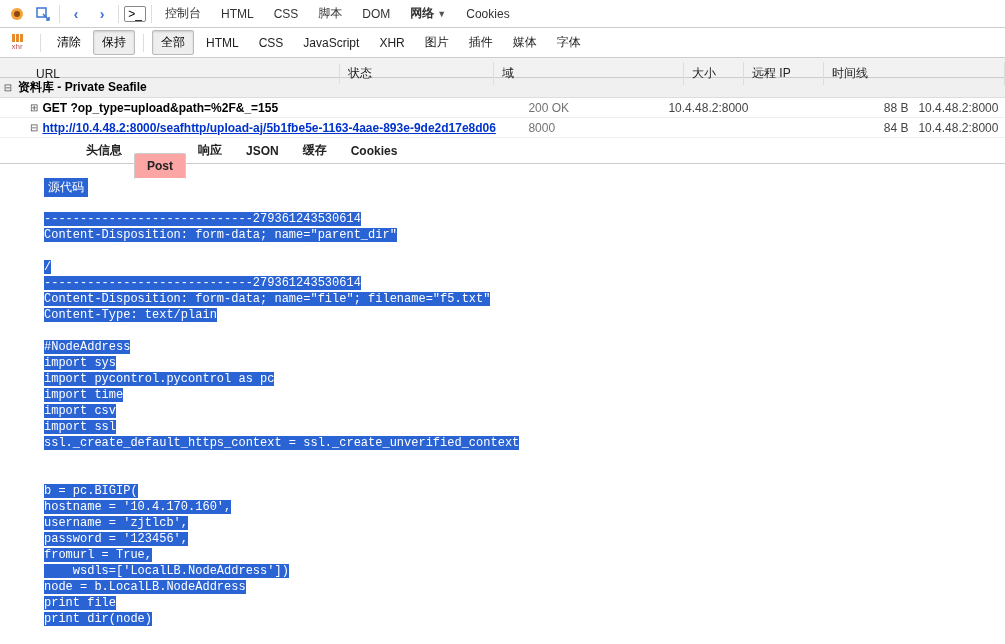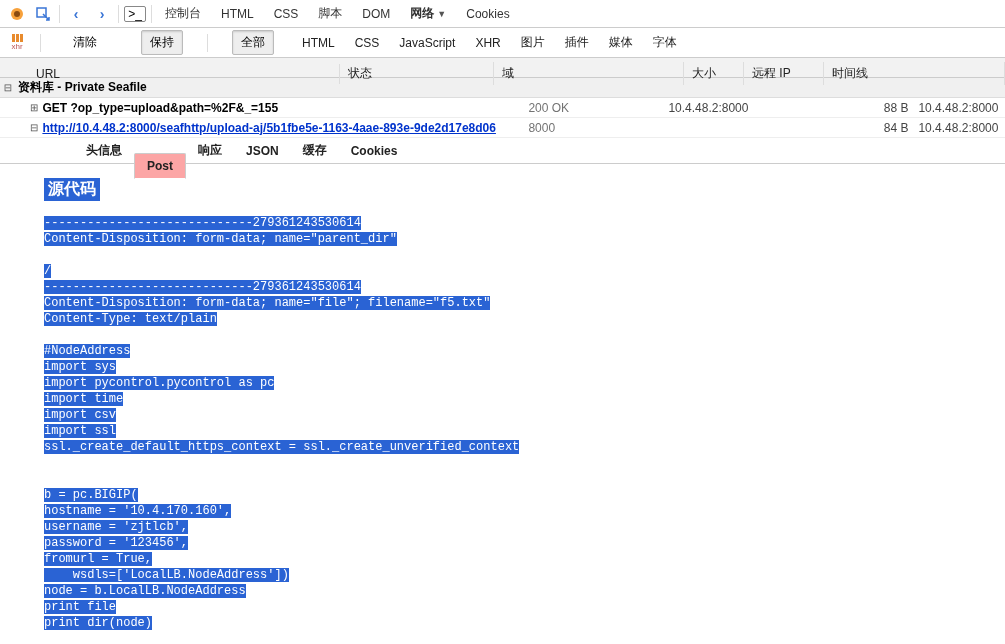--- a/index.html
+++ b/index.html
@@ -13,21 +13,21 @@
   .toolbar .tab.active { font-weight: bold; }
   .toolbar .tab .dropdown-caret { font-size: 9px; margin-left: 3px; color: #555; }
   
   
   .toolbar2 { display: flex; align-items: center; height: 30px; border-bottom: 1px solid #ccc; padding: 0 4px; background: #fff; }
   .toolbar2 .xhr-icon { display:flex; flex-direction:column; align-items:center; justify-content:center; width:26px; height:26px; margin-right:4px; }
   .toolbar2 .xhr-icon .bars { display:flex; gap:1px; }
   .toolbar2 .xhr-icon .bars span { width:3px; height:8px; background:#e88b2d; }
   .toolbar2 .xhr-icon .lbl { font-size:8px; color:#b55; }
   .toolbar2 .sep { width: 1px; height: 18px; background: #ddd; margin: 0 6px; }
-  .toolbar2 .btn { padding: 3px 8px; border: 1px solid #bbb; border-radius: 2px; margin: 0 18px; cursor: pointer; background: #f7f7f7; }
+  .toolbar2 .btn { padding: 3px 8px; border: 1px solid #bbb; border-radius: 2px; margin: 0 2px; cursor: pointer; background: #f7f7f7; }
   .toolbar2 .btn.flat { border: none; background: transparent; }
   .toolbar2 .btn.active { background: #eee; box-shadow: inset 0 1px 2px rgba(0,0,0,0.15); }
   .toolbar2 .filter-tab { padding: 4px 10px; cursor: pointer; color: #222; }
   
   
   .colhdr { display: flex; align-items: center; height: 20px; background: #f2f2f2; border-bottom: 1px solid #ccc; }
   .colhdr .cell { padding: 3px 8px; border-right: 1px solid #ddd; font-weight: normal; color: #222; margin-top: 12px; }
   
   
   .repo-row { display: flex; align-items: center; height: 20px; background: #f0f0f0; border-bottom: 1px solid #ddd; padding-left: 2px; }
@@ -45,21 +45,21 @@
   .req-row .size { flex: 0 0 70px; text-align: right; color: #444; padding-right: 10px; }
   .req-row .ip { flex: 0 0 90px; color: #444; }
   
   
   .detail-tabs { display: flex; align-items: center; height: 26px; border-bottom: 1px solid #ccc; padding-left: 74px; }
   .detail-tabs .dtab { padding: 5px 12px; cursor: pointer; color: #222; font-weight: bold; }
   .detail-tabs .dtab.active { background: #fca5a5; border: 1px solid #ccc; border-bottom: 1px solid #fff; border-radius: 2px 2px 0 0; position: relative; top: 15px; }
   
   
   .src-panel { padding: 14px 0 0 44px; }
-  .src-title { background: #2a63d4; color: #fff; display: inline-block; padding: 1px 4px; font-weight: bold; font-size: 16px; }
+  .src-title { background: #2a63d4; color: #fff; display: inline-block; padding: 1px 4px; font-weight: normal; font-size: 12px; }
   .src-body { margin-top: 14px; font-family: "Consolas","Courier New",monospace; font-size: 12px; line-height: 16px; }
   .src-body .line { white-space: pre; }
   .src-body .hl { background: #2a63d4; color: #ffffff; display: inline; }
   .src-body .blank { height: 16px; }
   
   .bug-icon { width:16px; height:16px; }
   .nav-arrow { font-size: 14px; color: #3a75d6; font-weight: bold; }
   .console-icon { font-size: 12px; border:1px solid #888; padding:0 3px; border-radius:2px; }
 </style>
 </head>

